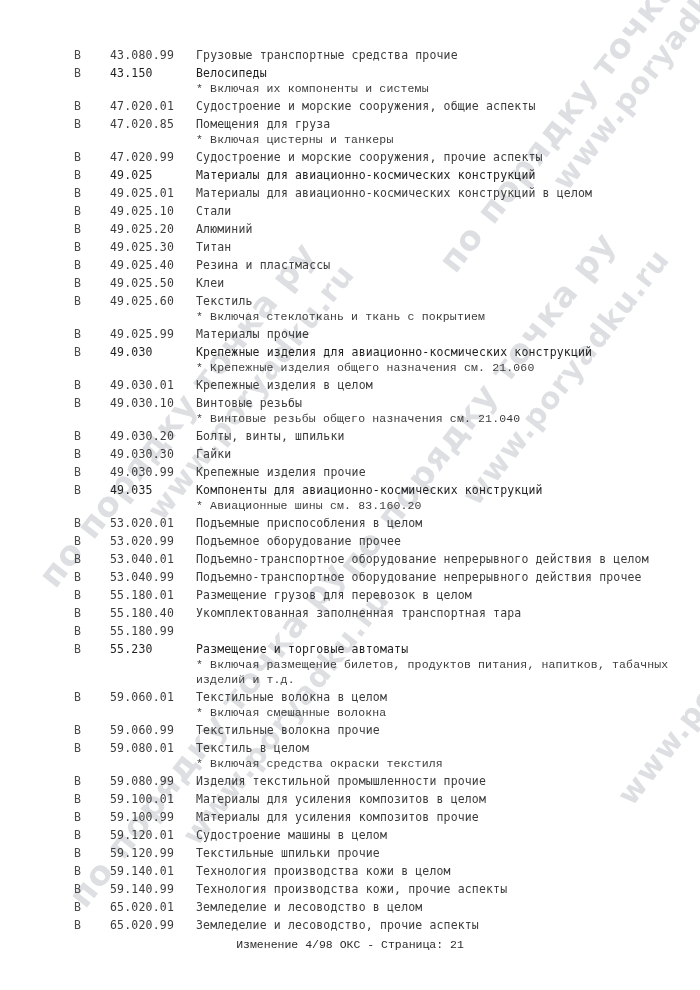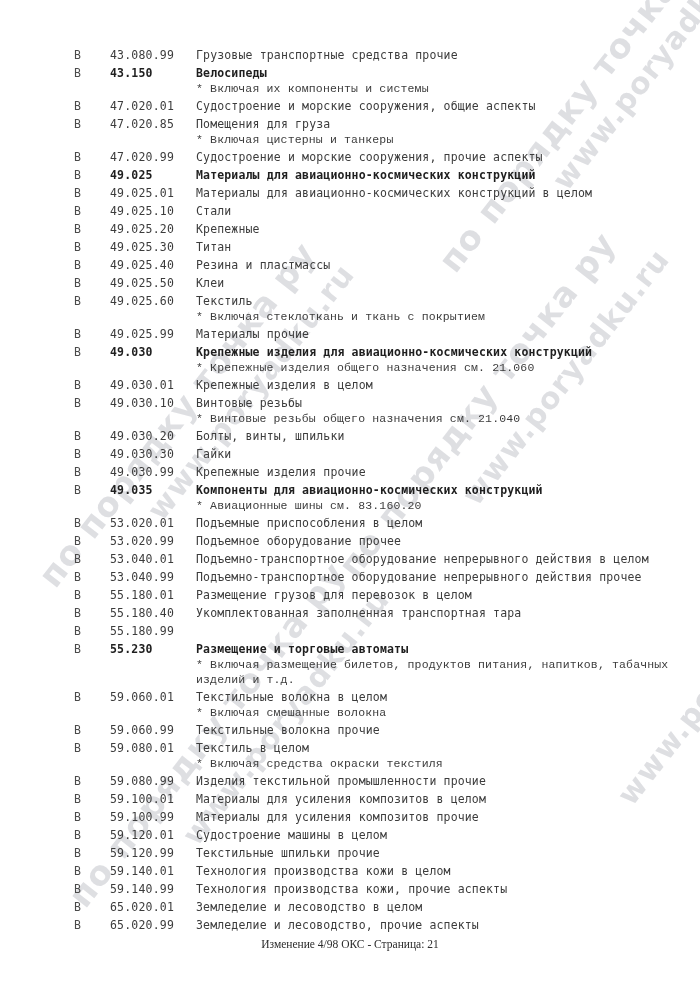--- a/index.html
+++ b/index.html
@@ -81,40 +81,40 @@
   }
   .col-desc {
     flex: 1 1 auto;
     font-size: 11.5px;
     line-height: 15px;
     color: #3c3c3c;
     letter-spacing: 0.15px;
   }
   .row.bold .col-code,
   .row.bold .desc-main {
-    font-weight: 700;
+    font-weight: 400;
     color: #1f1f1f;
   }
   .desc-main { display: block; }
   .desc-note {
     display: block;
     font-weight: 400;
     color: #3c3c3c;
     font-family: Liberation Mono, monospace;
   }
 
   
   .footer {
     position: absolute;
     left: 0;
     top: 938px;
     width: 700px;
     text-align: center;
     z-index: 3;
-    font-family: Liberation Serif, serif;
+    font-family: Liberation Mono, monospace;
     font-size: 11.5px;
     color: #2b2b2b;
   }
 </style>
 </head>
 <body>
 
 <div class="page">
 
   <div class="watermarks">
@@ -185,21 +185,21 @@
         <div class="col-flag">B</div>
         <div class="col-code">49.025.10</div>
         <div class="col-desc">
           <span class="desc-main">Стали</span>
         </div>
       </div>
       <div class="row">
         <div class="col-flag">B</div>
         <div class="col-code">49.025.20</div>
         <div class="col-desc">
-          <span class="desc-main">Крепежные</span>
+          <span class="desc-main">Алюминий</span>
         </div>
       </div>
       <div class="row">
         <div class="col-flag">B</div>
         <div class="col-code">49.025.30</div>
         <div class="col-desc">
           <span class="desc-main">Титан</span>
         </div>
       </div>
       <div class="row">

